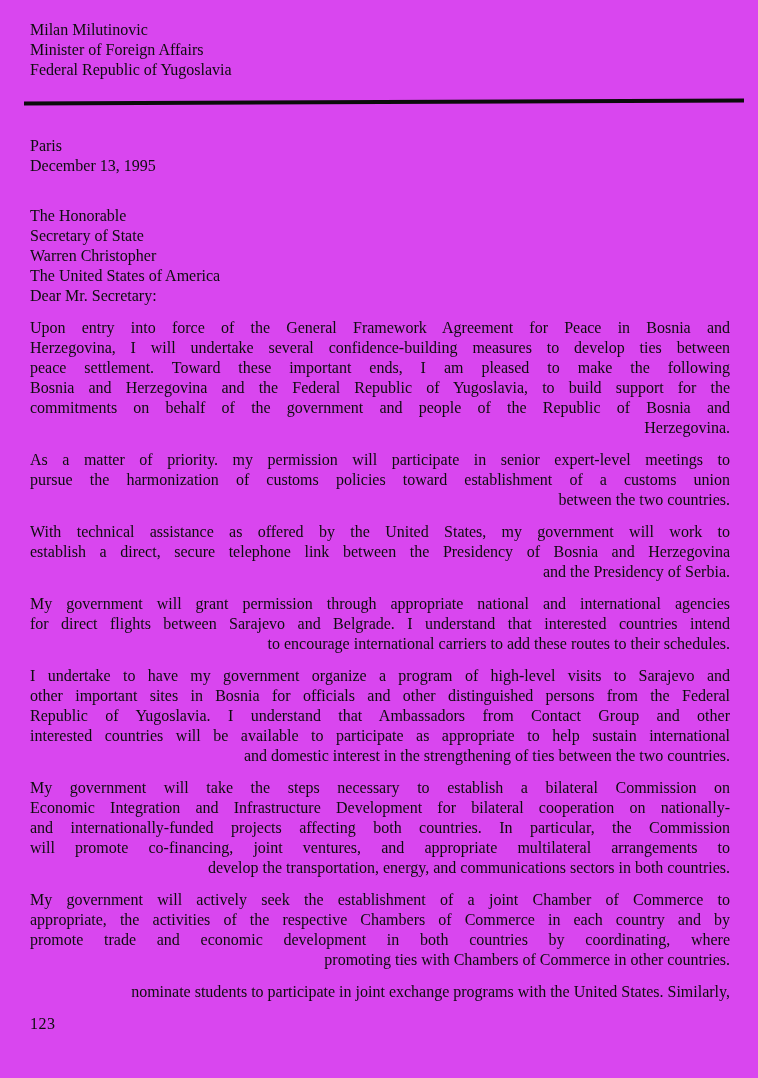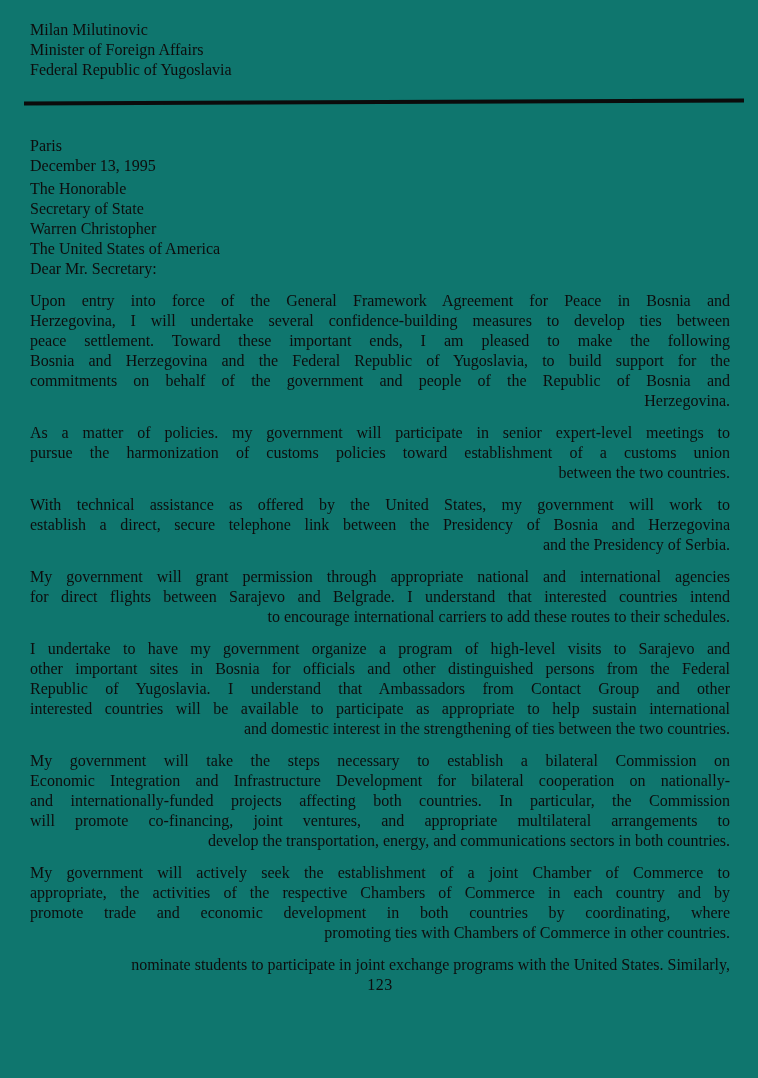--- a/index.html
+++ b/index.html
@@ -2,21 +2,21 @@
 <html><head>
 <meta charset="utf-8">
 <style>
   html, body { margin: 0; padding: 0; background: #ffffff; }
 
   .page {
     position: relative;
     width: 758px;
     height: 1078px;
     box-sizing: border-box;
-    background: #0f766e;
+    background: #d946ef;
     padding: 20px 28px 0 30px;
     font-family: "Liberation Serif", "DejaVu Serif", serif;
     font-size: 16px;
     line-height: 20px;
     color: #0d0d0d;
     overflow: hidden;
   }
 
   .sender .tline,
   .dateline .tline,
@@ -24,37 +24,37 @@
   .salutation { text-align: left; }
 
   .rule {
     height: 3.5px;
     background: #0b0b0b;
     margin: 20px -14px 0 -6px;
     transform: rotate(-0.22deg);
   }
 
   .dateline  { margin-top: 32px; }
-  .recipient { margin-top: 3px; }
+  .recipient { margin-top: 30px; }
   .salutation{ margin-top: 0; }
 
   .para { margin-top: 12px; }
 
   .jline {
     text-align: justify;
     text-align-last: justify;
     white-space: normal;
   }
   .jline.last {
     text-align: right;
     text-align-last: auto;
   }
 
   .pagenum {
-    text-align: center;
+    margin-top: 12px;
     letter-spacing: 0.5px;
   }
 </style>
 </head>
 <body>
 
 <div class="page">
 
   <div class="sender">
       <div class="tline">Milan Milutinovic</div>
@@ -81,21 +81,21 @@
   <div class="body">
       <div class="para">
         <div class="jline">Upon entry into force of the General Framework Agreement for Peace in Bosnia and</div>
         <div class="jline">Herzegovina, I will undertake several confidence-building measures to develop ties between</div>
         <div class="jline">peace settlement. Toward these important ends, I am pleased to make the following</div>
         <div class="jline">Bosnia and Herzegovina and the Federal Republic of Yugoslavia, to build support for the</div>
         <div class="jline">commitments on behalf of the government and people of the Republic of Bosnia and</div>
         <div class="jline last">Herzegovina.</div>
       </div>
       <div class="para">
-        <div class="jline">As a matter of policies. my government will participate in senior expert-level meetings to</div>
+        <div class="jline">As a matter of priority. my permission will participate in senior expert-level meetings to</div>
         <div class="jline">pursue the harmonization of customs policies toward establishment of a customs union</div>
         <div class="jline last">between the two countries.</div>
       </div>
       <div class="para">
         <div class="jline">With technical assistance as offered by the United States, my government will work to</div>
         <div class="jline">establish a direct, secure telephone link between the Presidency of Bosnia and Herzegovina</div>
         <div class="jline last">and the Presidency of Serbia.</div>
       </div>
       <div class="para">
         <div class="jline">My government will grant permission through appropriate national and international agencies</div>

